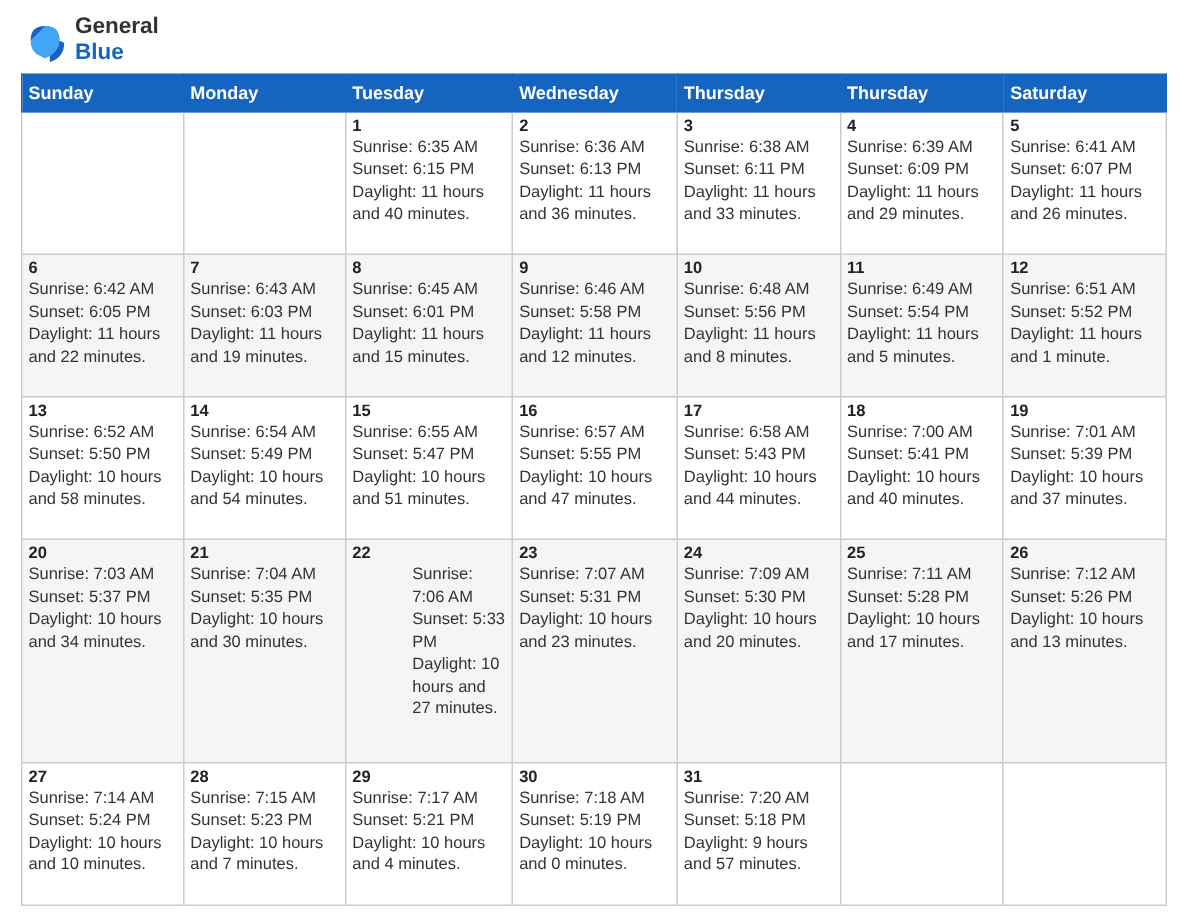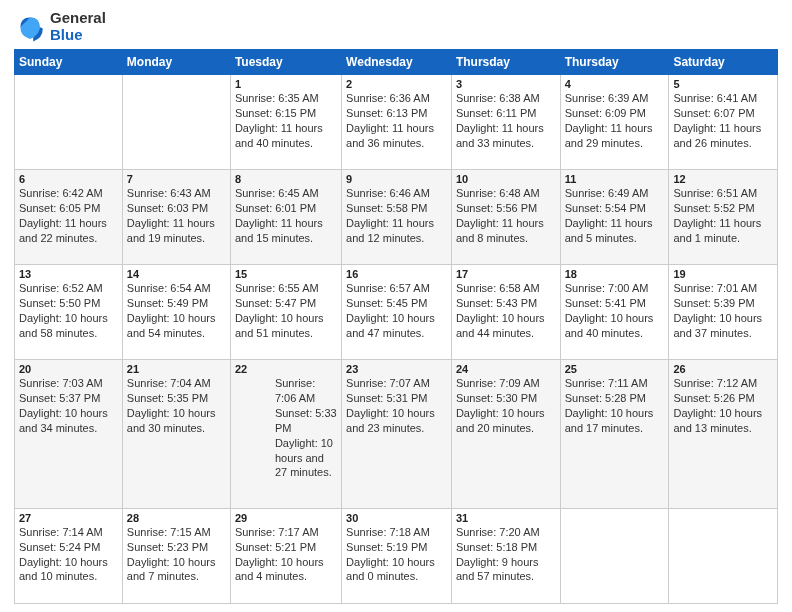--- a/index.html
+++ b/index.html
@@ -224,21 +224,21 @@
           </td>
           <td>
             <span class="day-num">15</span>
             <div class="cell-content" style="white-space: pre-line;">Sunrise: 6:55 AM
 Sunset: 5:47 PM
 Daylight: 10 hours and 51 minutes.</div>
           </td>
           <td>
             <span class="day-num">16</span>
             <div class="cell-content" style="white-space: pre-line;">Sunrise: 6:57 AM
-Sunset: 5:45 PM
+Sunset: 5:55 PM
 Daylight: 10 hours and 47 minutes.</div>
           </td>
           <td>
             <span class="day-num">17</span>
             <div class="cell-content" style="white-space: pre-line;">Sunrise: 6:58 AM
 Sunset: 5:43 PM
 Daylight: 10 hours and 44 minutes.</div>
           </td>
           <td>
             <span class="day-num">18</span>

